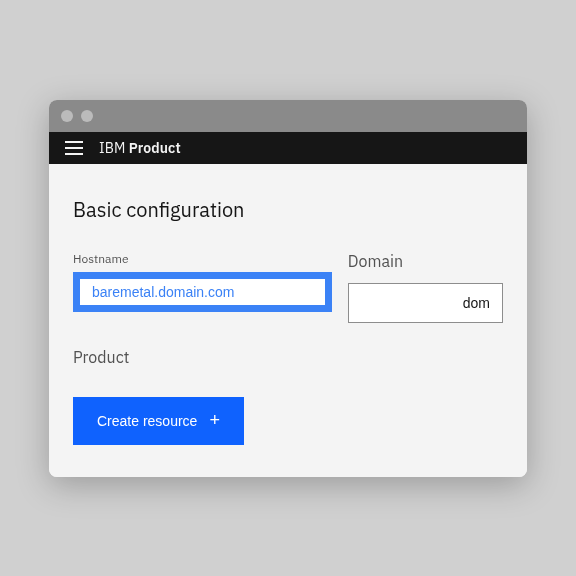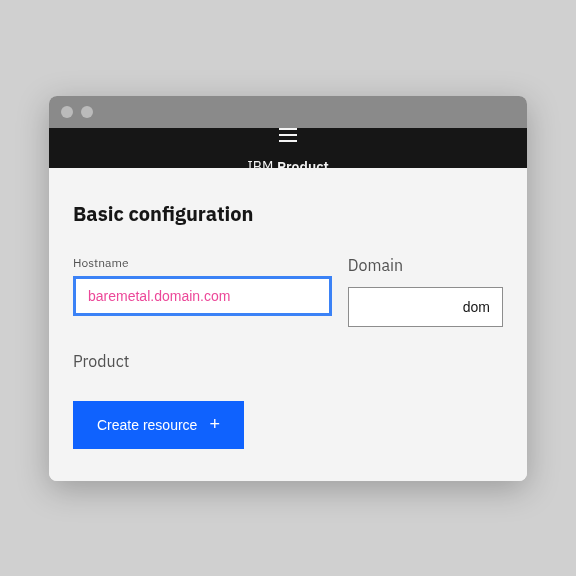--- a/index.html
+++ b/index.html
@@ -37,26 +37,25 @@
 
     .window-btn {
       width: 12px;
       height: 12px;
       border-radius: 50%;
       background: #bbb;
     }
 
     .topbar {
       background: #161616;
-      height: 40px;
+      height: 32px;
       display: flex;
       align-items: center;
       padding: 0 16px;
       gap: 16px;
-      flex-direction: column;
     }
 
     .hamburger-icon {
       color: #f4f4f4;
       font-size: 18px;
       cursor: pointer;
       display: flex;
       flex-direction: column;
       gap: 4px;
     }
@@ -79,21 +78,21 @@
       font-weight: 600;
     }
 
     .content {
       background: #f4f4f4;
       padding: 32px 24px 32px 24px;
     }
 
     .page-title {
       font-size: 20px;
-      font-weight: 700;
+      font-weight: 400;
       color: #161616;
       margin-bottom: 28px;
     }
 
     .form-row {
       display: flex;
       gap: 16px;
       margin-bottom: 24px;
     }
 
@@ -104,26 +103,26 @@
       gap: 6px;
     }
 
     .form-group label {
       font-size: 12px;
       color: #525252;
       font-weight: 400;
     }
 
     .form-input {
-      border: 3px solid #3b82f6;
+      border: 7px solid #3b82f6;
       background: #ffffff;
       height: 40px;
       padding: 13px 12px;
       font-size: 14px;
-      color: #ec4899;
+      color: #3b82f6;
       outline: none;
       width: 100%;
     }
 
     .form-select-wrapper {
       position: relative;
       width: 100%;
     }
 
     .form-select {

